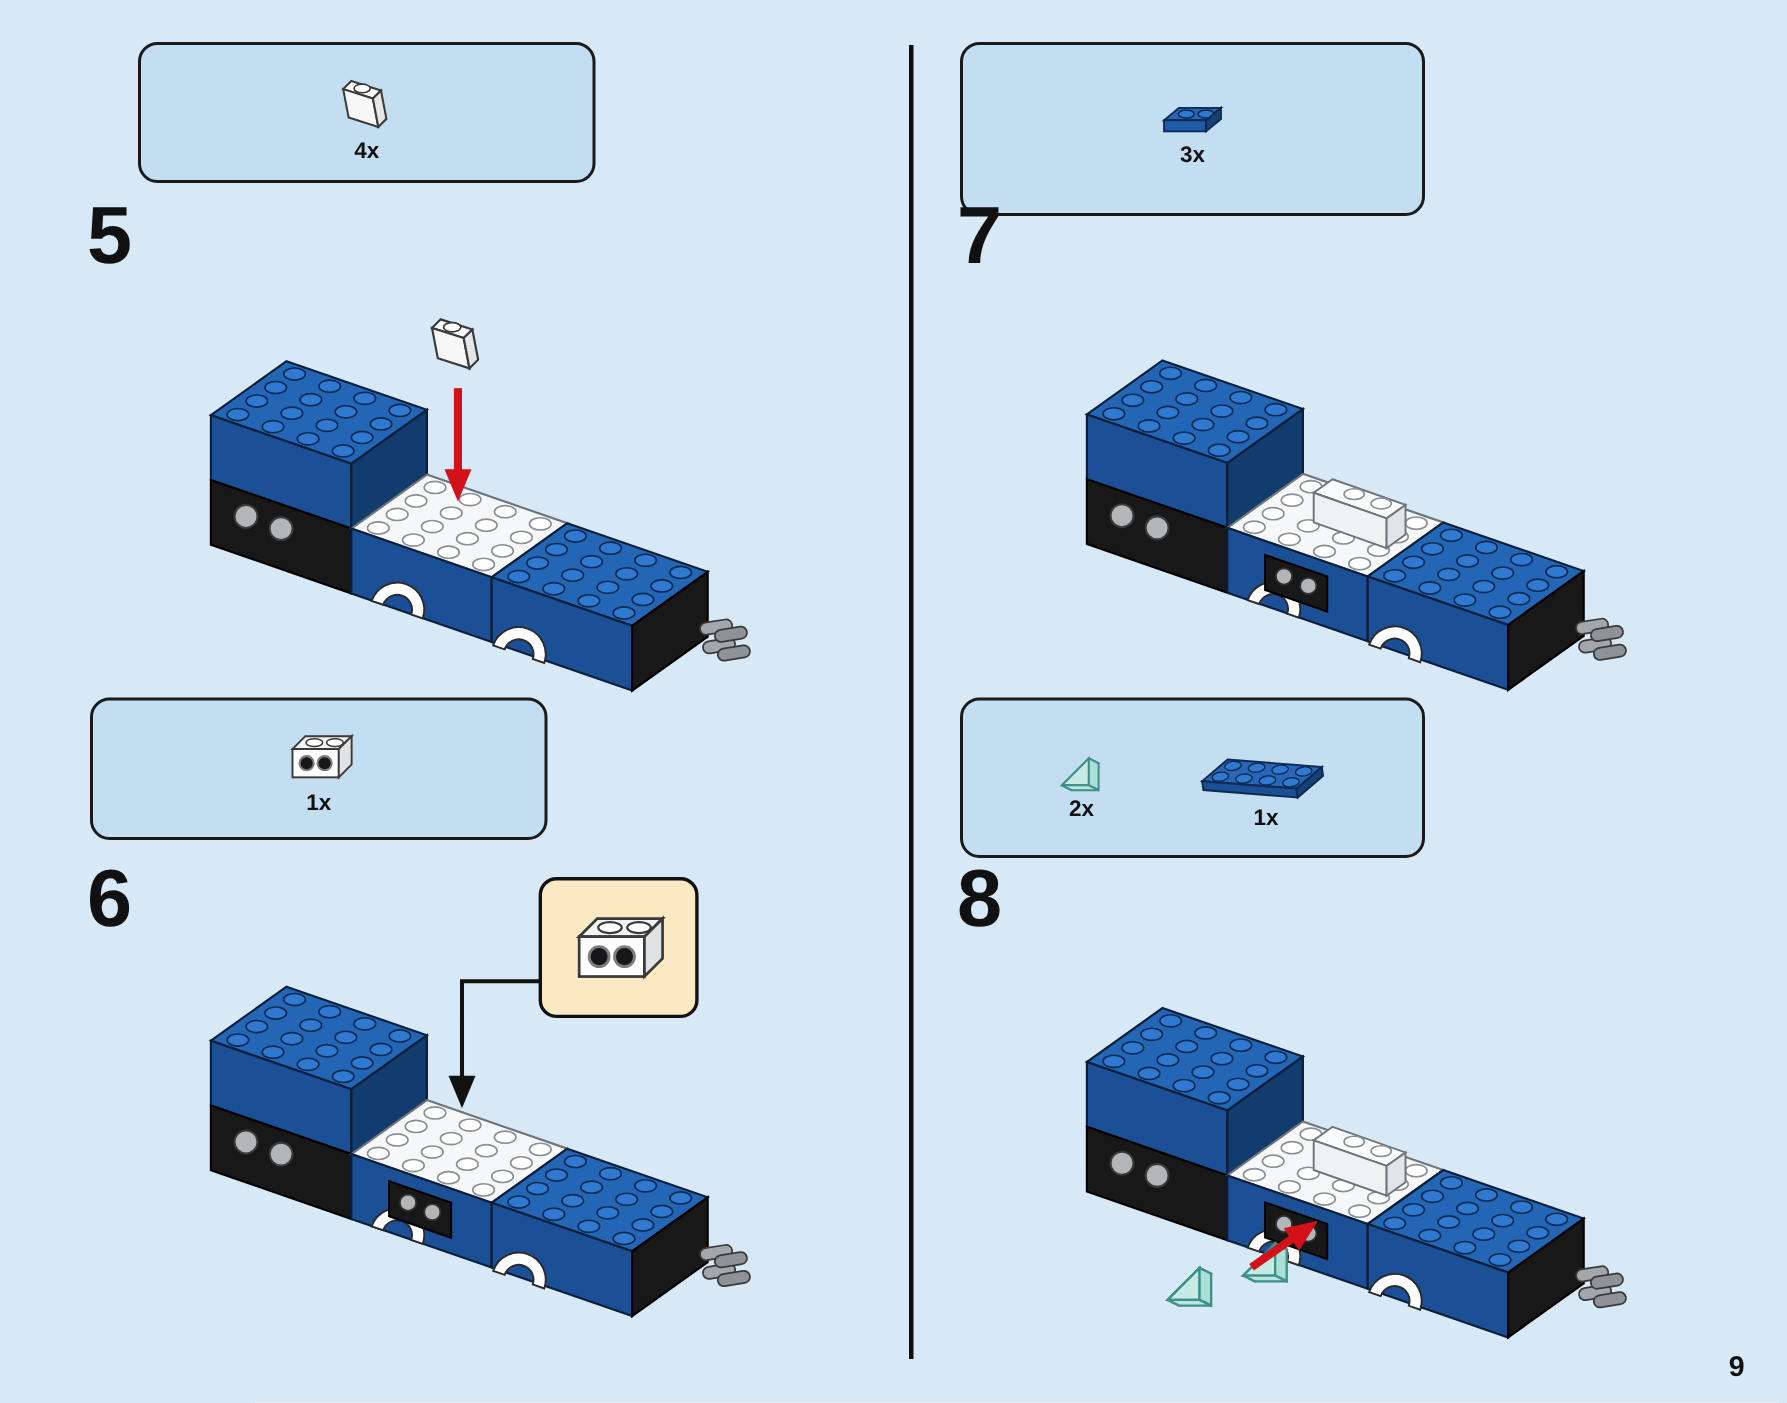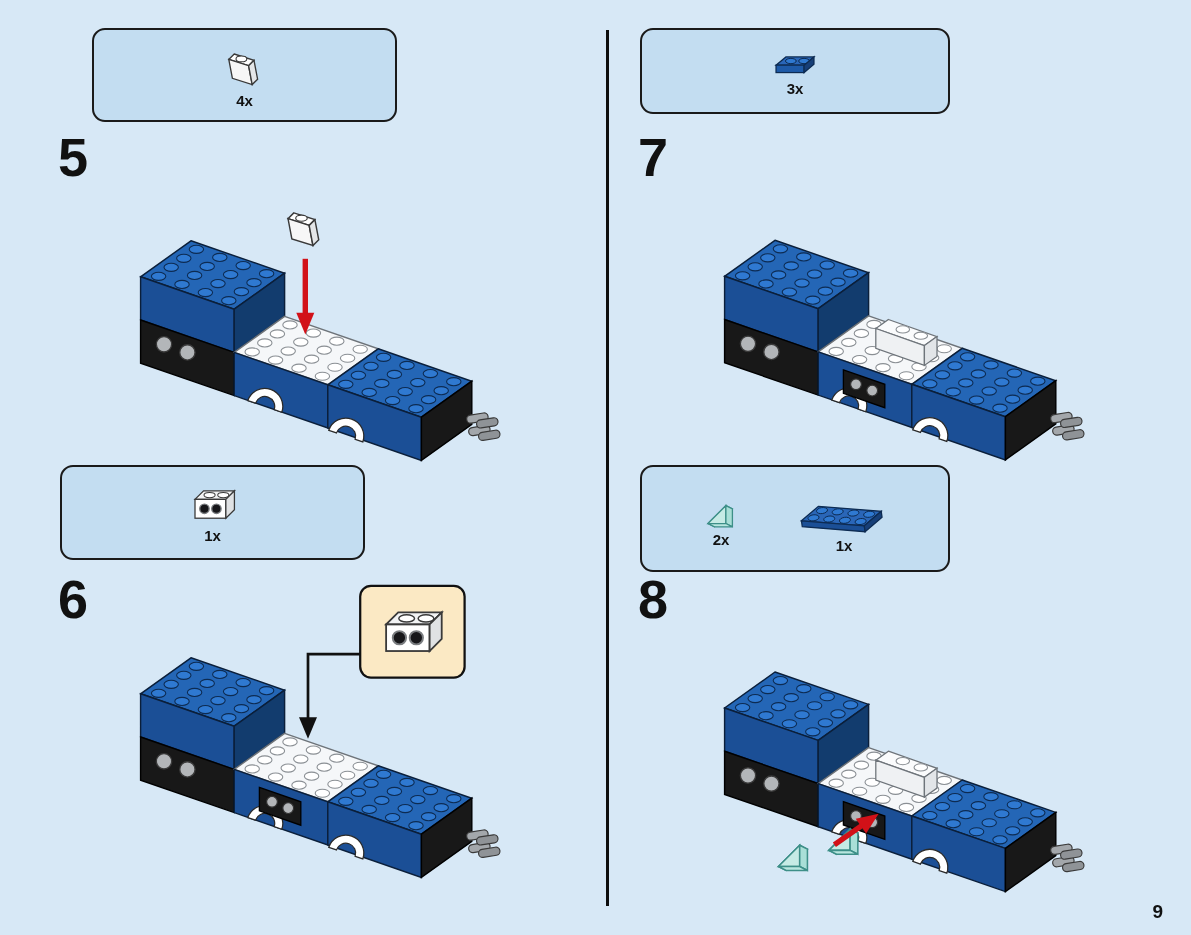--- a/index.html
+++ b/index.html
@@ -5,21 +5,21 @@
   html,body{margin:0;padding:0;}
   body{background:#ffffff;font-family:"Liberation Sans",sans-serif;}
   .page{position:relative;width:1191px;height:935px;background:#D7E8F6;overflow:hidden;}
   .defs-svg{position:absolute;width:0;height:0;}
   .parts-box{
     position:absolute;background:#C3DDF1;border:2px solid #1a1a1a;border-radius:13px;
     display:flex;align-items:center;justify-content:center;gap:54px;box-sizing:border-box;
   }
   #box1{left:60px;top:28px;width:305px;height:94px;margin-left:32px;}
   #box2{left:60px;top:465px;width:305px;height:95px;}
-  #box3{left:640px;top:28px;width:310px;height:86px;}
+  #box3{left:640px;top:28px;width:310px;height:116px;}
   #box4{left:640px;top:465px;width:310px;height:107px;}
   .part{display:flex;flex-direction:column;align-items:center;gap:1px;}
   .count{font-weight:bold;font-size:15px;color:#111;line-height:1;}
   .step-number{position:absolute;font-size:54px;font-weight:bold;color:#111;line-height:1;}
   #num5{left:58px;top:130px;}
   #num6{left:58px;top:572px;}
   #num7{left:638px;top:130px;}
   #num8{left:638px;top:572px;}
   .illus{position:absolute;}
   #illus5{left:128px;top:176px;width:378px;height:297px;}

